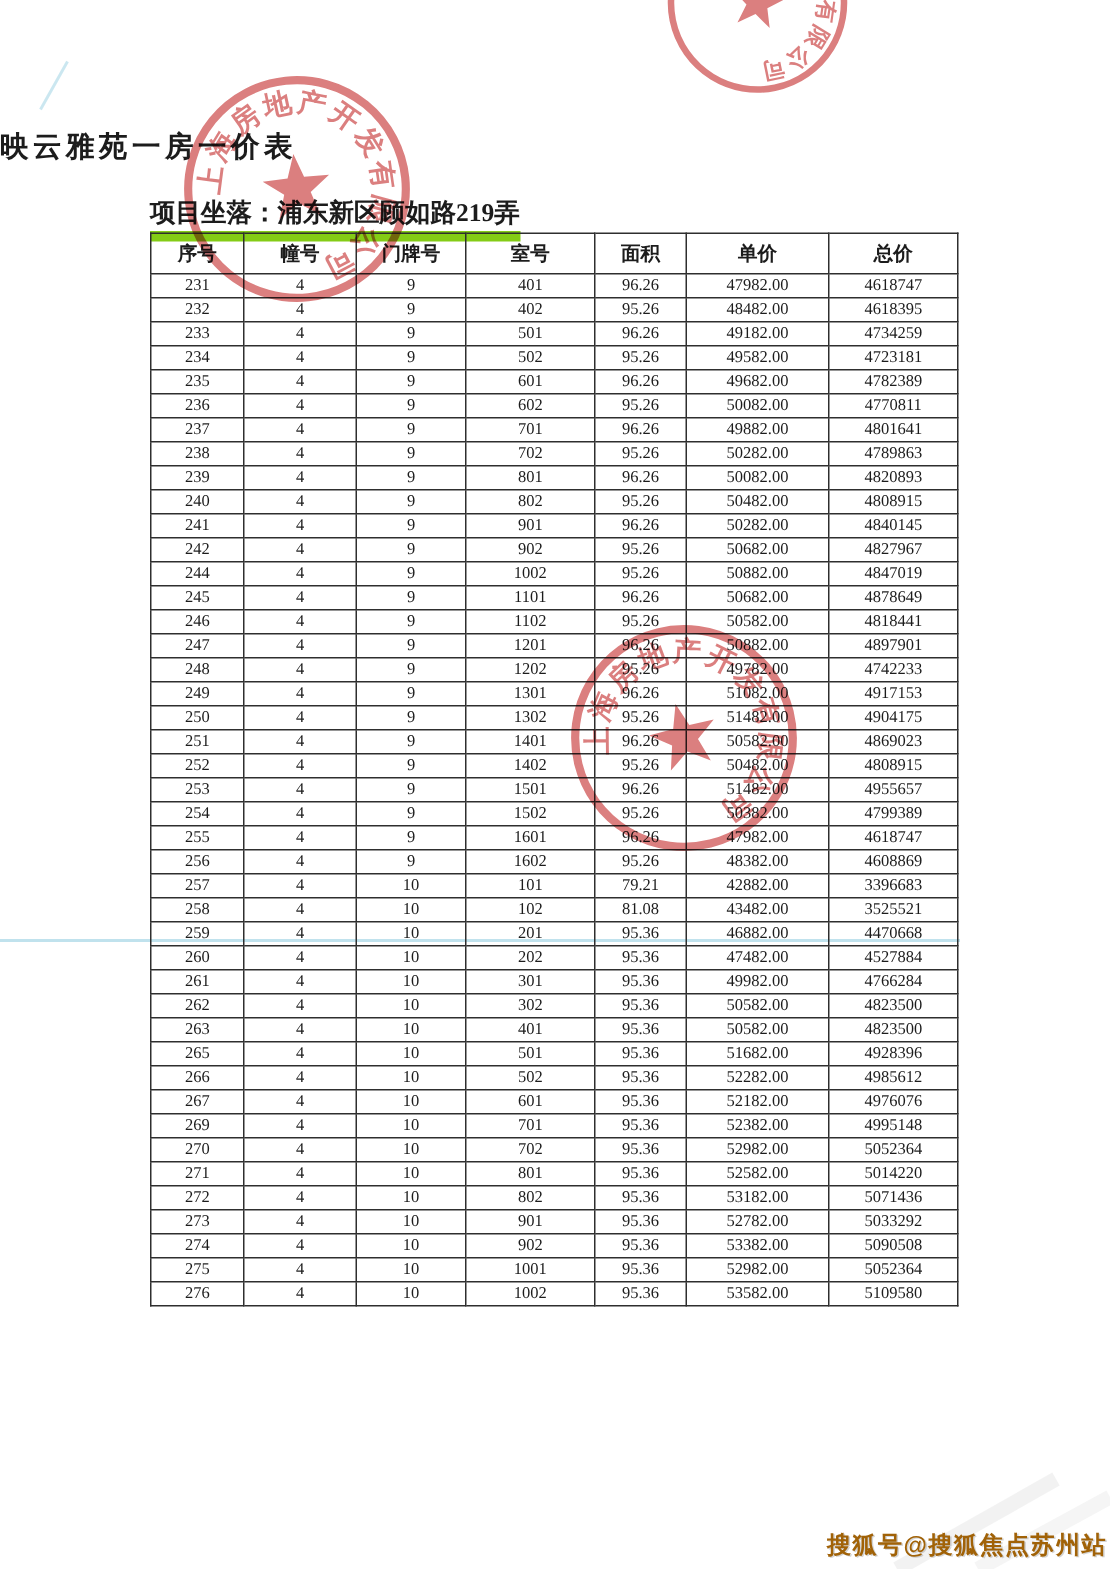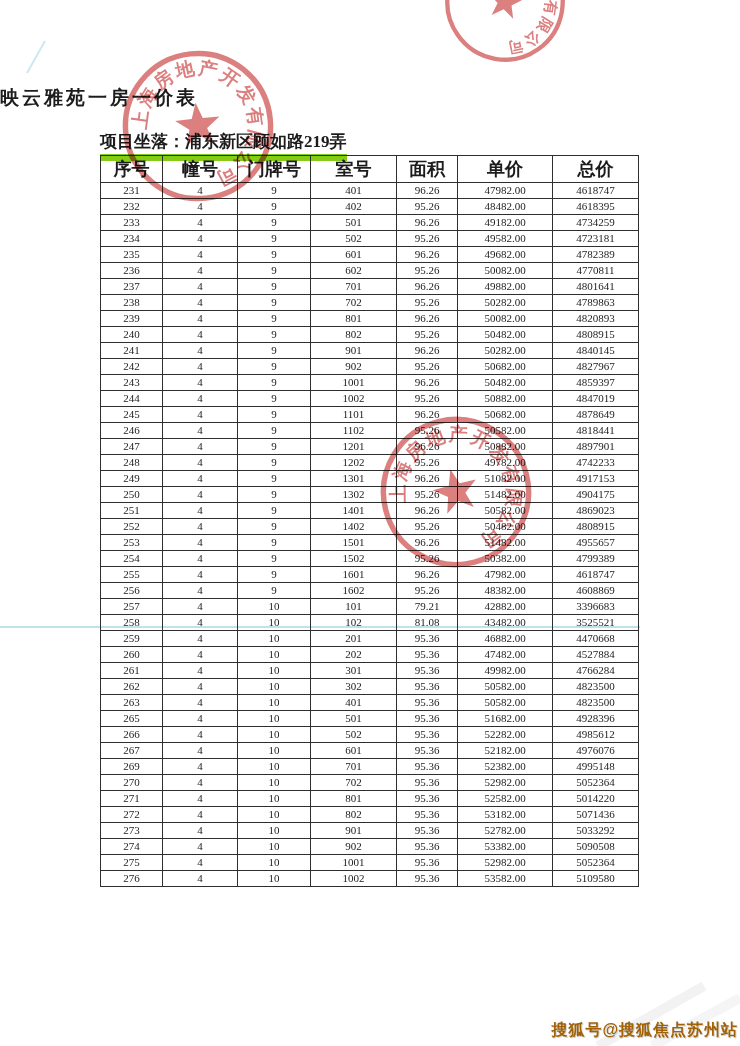--- a/index.html
+++ b/index.html
@@ -31,21 +31,21 @@
     width:538px;
     border-collapse:collapse; table-layout:fixed;
     background:transparent;
   }
   .price-table th, .price-table td {
     border:1px solid #2e2e2e;
     text-align:center; vertical-align:middle;
     overflow:hidden; white-space:nowrap;
   }
   .price-table thead th {
-    height:27px; font-size:18px; font-weight:700;
+    height:27px; font-size:13px; font-weight:700;
   }
   .price-table tbody td {
     height:15px; line-height:15px; font-size:11px; padding:0;
   }
 
   
   .stamp {
     position:absolute; pointer-events:none;
     mix-blend-mode:multiply; opacity:.62;
   }
@@ -209,29 +209,20 @@
         <tr>
           <td>242</td>
           <td>4</td>
           <td>9</td>
           <td>902</td>
           <td>95.26</td>
           <td>50682.00</td>
           <td>4827967</td>
         </tr>
         <tr>
-          <td>243</td>
-          <td>4</td>
-          <td>9</td>
-          <td>1001</td>
-          <td>96.26</td>
-          <td>50482.00</td>
-          <td>4859397</td>
-        </tr>
-        <tr>
           <td>244</td>
           <td>4</td>
           <td>9</td>
           <td>1002</td>
           <td>95.26</td>
           <td>50882.00</td>
           <td>4847019</td>
         </tr>
         <tr>
           <td>245</td>

